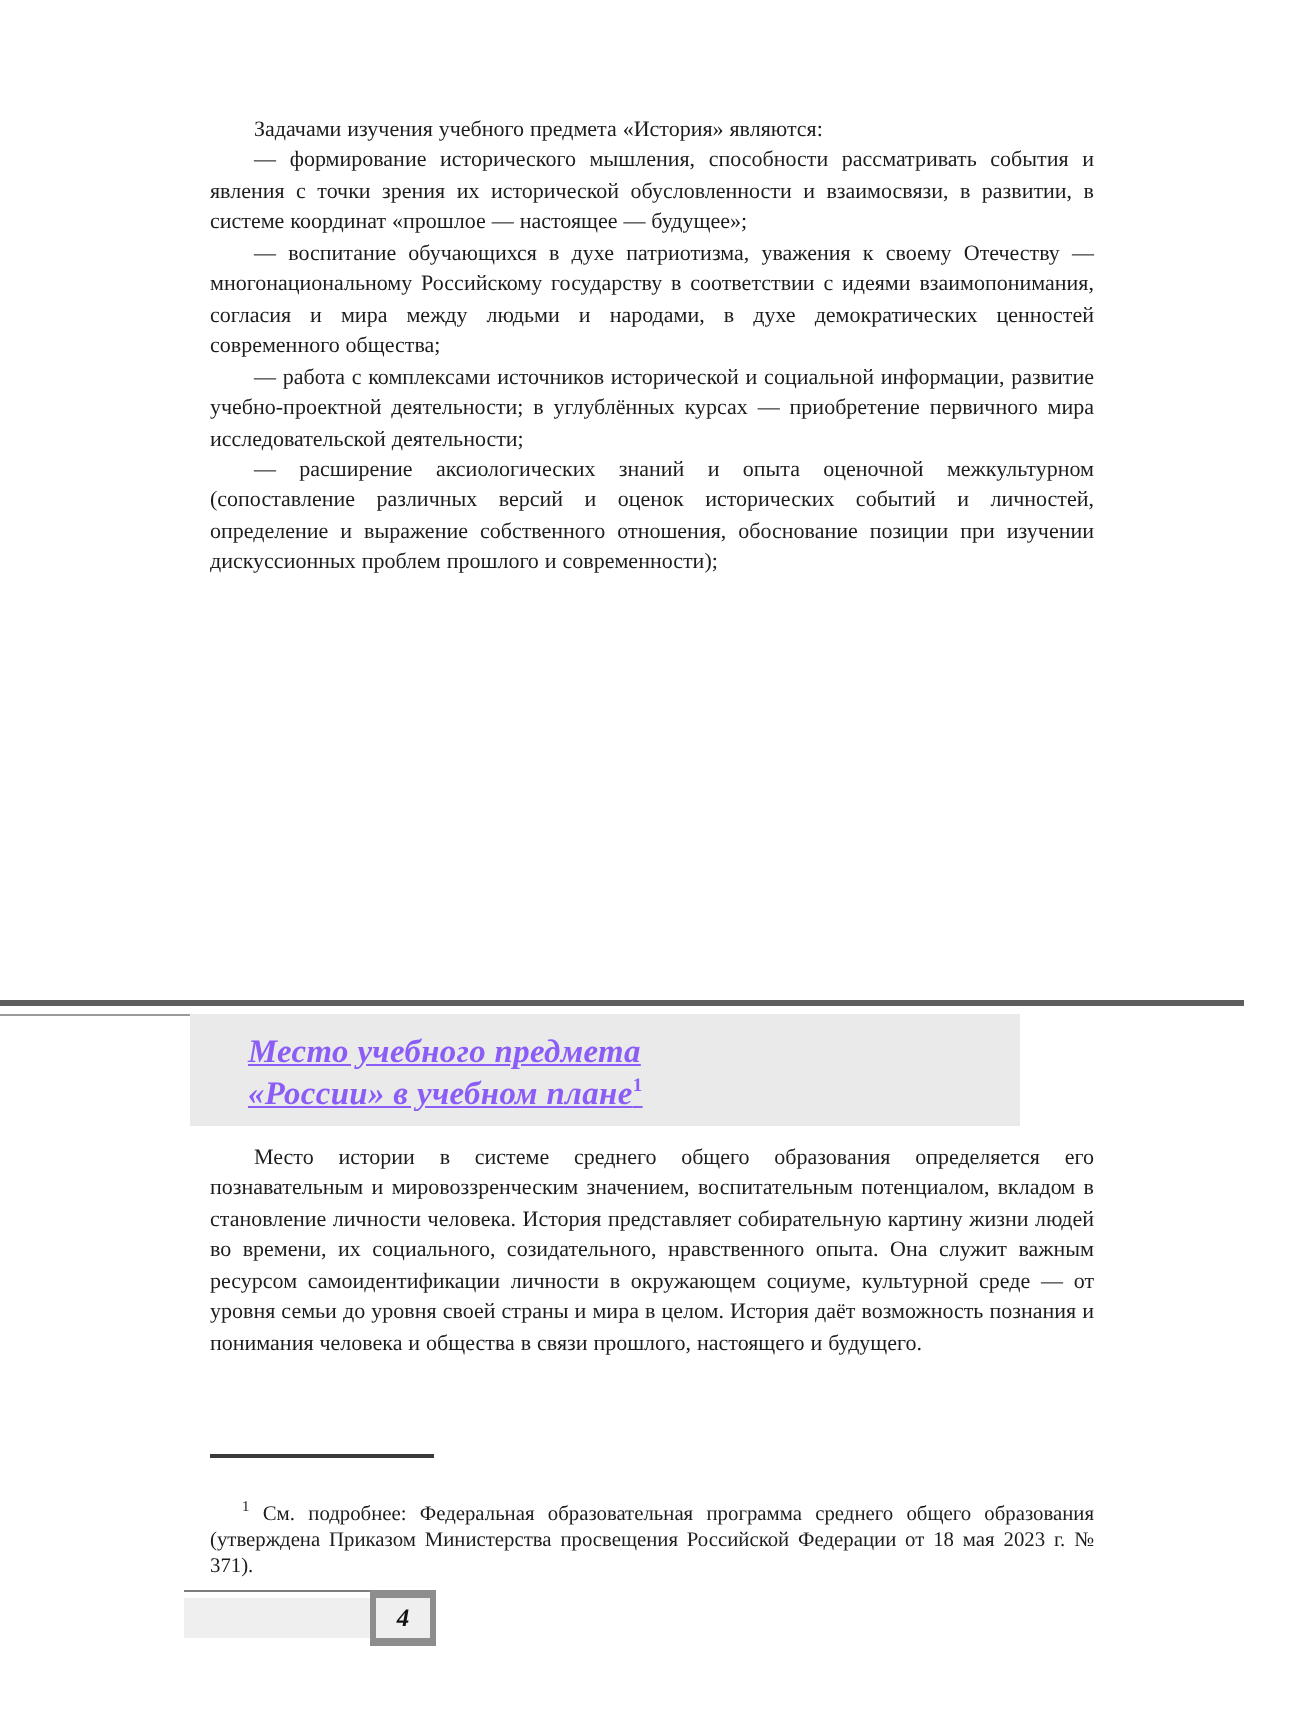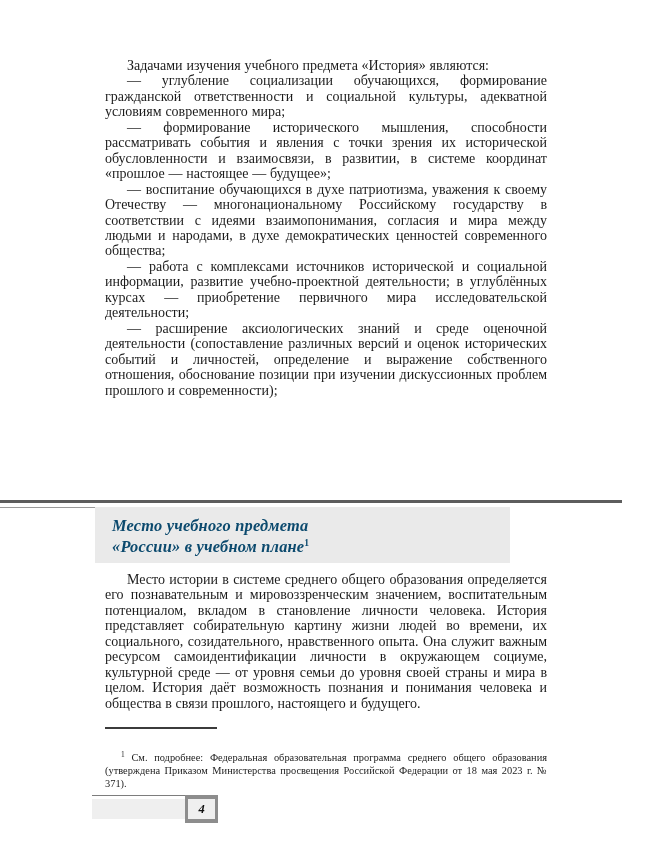--- a/index.html
+++ b/index.html
@@ -25,21 +25,21 @@
   
   .text-column {
     position: absolute;
     left: 105px;
     top: 58px;
     width: 442px;
   }
 
   .para {
     margin: 0;
-    font-size: 14px;
+    font-size: 11px;
     line-height: 15.45px;
     text-align: justify;
     text-indent: 22px;
     hyphens: auto;
     -webkit-hyphens: auto;
     word-spacing: 0.02em;
   }
 
   .para.dash {
     text-indent: 22px;
@@ -67,31 +67,32 @@
   .heading-band {
     position: absolute;
     left: 95px;
     top: 507px;
     width: 415px;
     height: 56px;
     background: #eaeaea;
   }
   .heading-text {
     position: absolute;
-    left: 112px;
+    left: 124px;
     top: 515px;
     width: 400px;
     margin: 0;
     font-family: "Liberation Serif", "DejaVu Serif", serif;
     font-weight: bold;
     font-style: italic;
     font-size: 16.4px;
     line-height: 21px;
-    color: #0c4a6e;
+    color: #8b5cf6;
     letter-spacing: 0.2px;
+    text-decoration: underline;
   }
   .heading-text sup {
     font-size: 9.5px;
     font-style: normal;
     font-weight: bold;
     vertical-align: super;
     line-height: 0;
   }
 
   
@@ -174,25 +175,24 @@
     color: #111111;
   }
 </style>
 </head>
 <body>
 
 <div class="page">
 
   <div class="text-column">
     <p class="para">Задачами изучения учебного предмета «История» являются:</p>
-    <p class="para dash">— углубление социализации обучающихся, формирование гражданской ответственности и социальной культуры, адекватной условиям современного мира;</p>
     <p class="para dash">— формирование исторического мышления, способности рассматривать события и явления с точки зрения их исторической обусловленности и взаимосвязи, в развитии, в системе координат «прошлое — настоящее — будущее»;</p>
     <p class="para dash">— воспитание обучающихся в духе патриотизма, уважения к своему Отечеству — многонациональному Российскому государству в соответствии с идеями взаимопонимания, согласия и мира между людьми и народами, в духе демократических ценностей современного общества;</p>
     <p class="para dash">— работа с комплексами источников исторической и социальной информации, развитие учебно-проектной деятельности; в углублённых курсах — приобретение первичного мира исследовательской деятельности;</p>
-    <p class="para dash">— расширение аксиологических знаний и среде оценочной деятельности (сопоставление различных версий и оценок исторических событий и личностей, определение и выражение собственного отношения, обоснование позиции при изучении дискуссионных проблем прошлого и современности);</p>
+    <p class="para dash">— расширение аксиологических знаний и опыта оценочной межкультурном (сопоставление различных версий и оценок исторических событий и личностей, определение и выражение собственного отношения, обоснование позиции при изучении дискуссионных проблем прошлого и современности);</p>
   </div>
 
   <div class="rule-thick"></div>
   <div class="rule-thin"></div>
 
   <div class="heading-band"></div>
   <h2 class="heading-text"><span>Место учебного предмета</span><br><span>«России» в учебном плане</span><sup>1</sup></h2>
 
   <div class="body-column">
     <p class="para">Место истории в системе среднего общего образования определяется его познавательным и мировоззренческим значением, воспитательным потенциалом, вкладом в становление личности человека. История представляет собирательную картину жизни людей во времени, их социального, созидательного, нравственного опыта. Она служит важным ресурсом самоидентификации личности в окружающем социуме, культурной среде — от уровня семьи до уровня своей страны и мира в целом. История даёт возможность познания и понимания человека и общества в связи прошлого, настоящего и будущего.</p>

